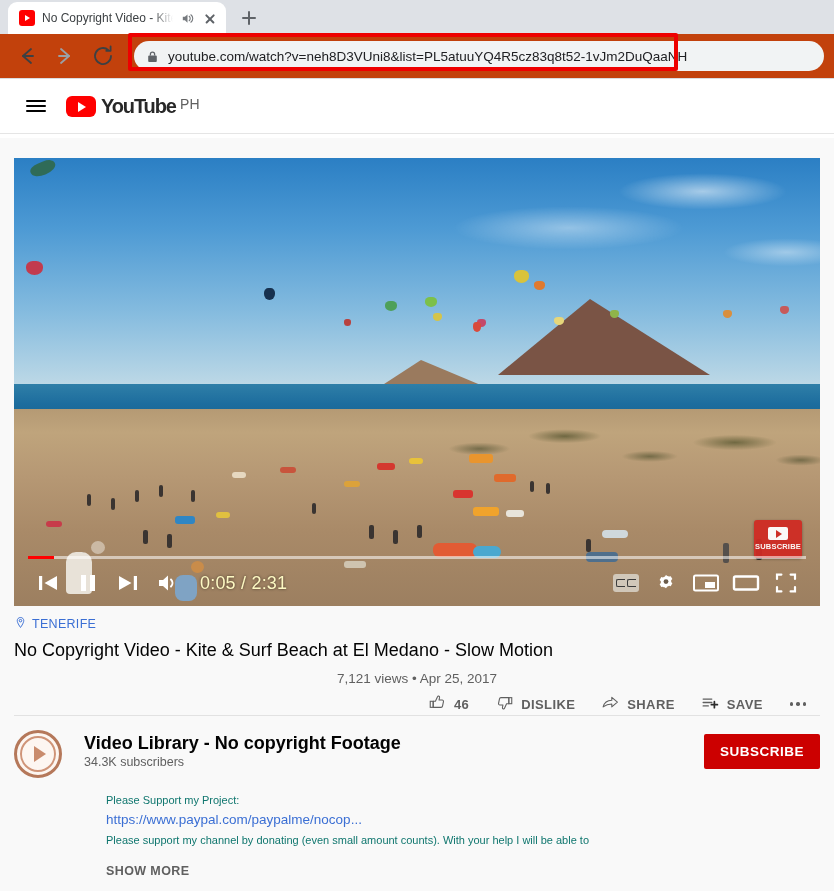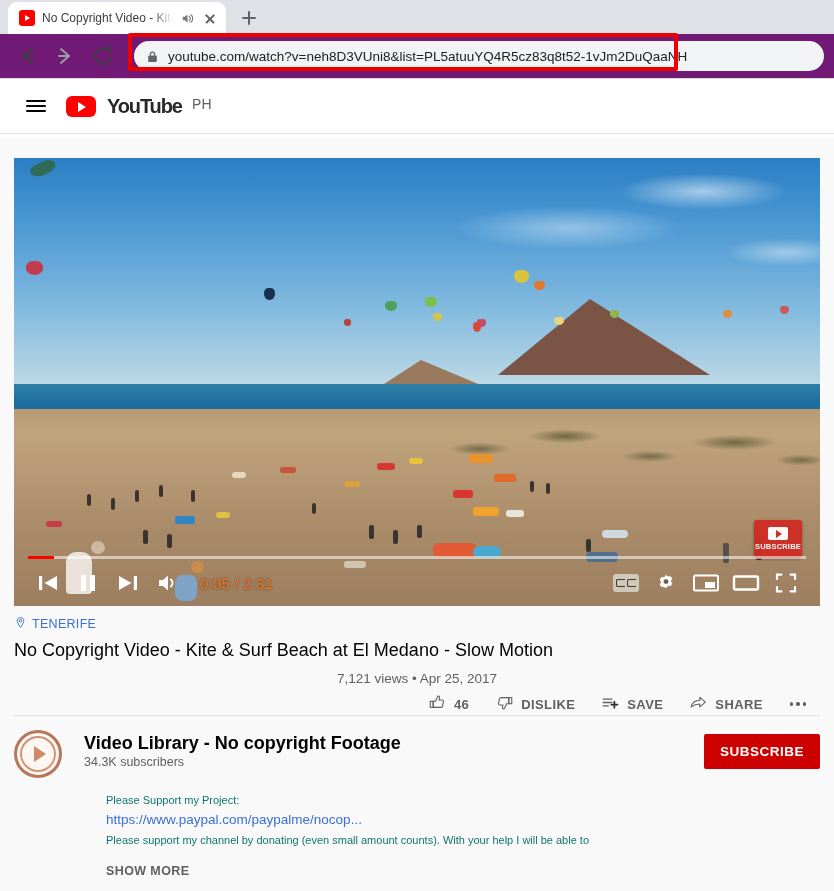--- a/index.html
+++ b/index.html
@@ -55,21 +55,21 @@
   .tab-close::before { transform: rotate(45deg); }
   .tab-close::after  { transform: rotate(-45deg); }
   .newtab { width: 28px; height: 28px; margin-left: 9px; margin-bottom: 2px; position: relative; }
   .newtab::before, .newtab::after {
     content: ""; position: absolute; background: #5f6368; border-radius: 1px;
   }
   .newtab::before { left: 7px; top: 13.2px; width: 14px; height: 1.8px; }
   .newtab::after  { left: 13.1px; top: 7px; width: 1.8px; height: 14px; }
 
   .toolbar {
-    height: 44px; background: #701a75;
+    height: 44px; background: #c2410c;
     display: flex; align-items: center; padding: 0 10px;
     position: relative;
   }
   .navbtn { width: 34px; height: 34px; position: relative; flex: 0 0 34px; margin-right: 4px; }
   .urlbar {
     flex: 1 1 auto; height: 30px; margin-left: 10px;
     background: #f1f3f4; border-radius: 15px;
     display: flex; align-items: center; padding: 0 14px 0 12px;
     font-size: 13.5px; color: #202124;
     white-space: nowrap; overflow: hidden;
@@ -91,21 +91,21 @@
     position: relative;
   }
   .burger { width: 24px; height: 24px; margin: 0 18px 0 8px; position: relative; flex: 0 0 24px; }
   .burger span {
     position: absolute; left: 2px; width: 20px; height: 1.8px;
     background: #030303; border-radius: 1px;
   }
   .burger span:nth-child(1) { top: 6px; }
   .burger span:nth-child(2) { top: 11.2px; }
   .burger span:nth-child(3) { top: 16.4px; }
-  .yt-logo { display: flex; align-items: flex-start; gap: 8px; }
+  .yt-logo { display: flex; align-items: flex-start; gap: 2px; }
   .yt-logo-mark {
     width: 30px; height: 21px; background: #ff0000; border-radius: 6px;
     display: flex; align-items: center; justify-content: center; margin-top: 1px;
   }
   .yt-logo-mark::after {
     content: ""; width: 0; height: 0;
     border-left: 8px solid #ffffff;
     border-top: 5px solid transparent;
     border-bottom: 5px solid transparent;
     margin-left: 2px;
@@ -207,21 +207,21 @@
     position: absolute; left: 14px; right: 14px; bottom: 47px; height: 3px;
     background: rgba(255,255,255,.55);
   }
   .progress-played { height: 100%; background: #ff0000; }
   .controls {
     position: absolute; left: 0; right: 0; bottom: 0; height: 46px;
     display: flex; align-items: center; padding: 0 14px;
   }
   .ctrl { width: 40px; height: 40px; display: flex; align-items: center; justify-content: center; }
   .time {
-    color: #f97316; font-size: 15px; margin-left: 12px;
+    color: #fef9c3; font-size: 18px; margin-left: 12px;
     text-shadow: 0 0 3px rgba(0,0,0,.6); letter-spacing: .2px;
   }
   .spacer { flex: 1 1 auto; }
   .cc-box {
     width: 26px; height: 18px; border-radius: 3px;
     background: rgba(220,215,205,.82);
     display: flex; align-items: center; justify-content: center; gap: 2px;
   }
   .cc-box i {
     display: block; width: 9px; height: 8px; border: 1.6px solid #3b3b3b;
@@ -532,36 +532,36 @@
                   <path d="M16 12.4h-2.6l-2.4 5.2c-.3.7-.9 1-1.5.8-.7-.2-1-.8-.9-1.5l.6-3H5.6c-1 0-1.7-.9-1.5-1.9l1.1-5.3c.15-.8.85-1.3 1.65-1.3H16z" stroke="#5f5f5f" stroke-width="1.25" fill="none" stroke-linejoin="round"></path>
                   <rect x="16" y="5.4" width="3.4" height="7" stroke="#5f5f5f" stroke-width="1.25" fill="none"></rect>
                 </svg>
               </span>
               <span>DISLIKE</span>
             </div>
 
             <div class="action">
               <span>
                 <svg viewBox="0 0 22 22" width="19" height="19">
+                  <path d="M2.5 16c1.2-5 5-7.6 10-7.7V5l6.5 5.5L12.5 16v-3.3c-4 0-7 1-10 3.3z" stroke="#5f5f5f" stroke-width="1.25" fill="none" stroke-linejoin="round"></path>
+                </svg>
+              </span>
+              <span>SHARE</span>
+            </div>
+
+            <div class="action">
+              <span>
+                <svg viewBox="0 0 22 22" width="19" height="19">
                   <path d="M2.5 7h10M2.5 11h10M2.5 15h6" stroke="#5f5f5f" stroke-width="1.5" stroke-linecap="round"></path>
                   <path d="M15.5 10v7M12 13.5h7" stroke="#2b2b2b" stroke-width="2" stroke-linecap="round"></path>
                 </svg>
               </span>
               <span>SAVE</span>
             </div>
 
-            <div class="action">
-              <span>
-                <svg viewBox="0 0 22 22" width="19" height="19">
-                  <path d="M2.5 16c1.2-5 5-7.6 10-7.7V5l6.5 5.5L12.5 16v-3.3c-4 0-7 1-10 3.3z" stroke="#5f5f5f" stroke-width="1.25" fill="none" stroke-linejoin="round"></path>
-                </svg>
-              </span>
-              <span>SHARE</span>
-            </div>
-
             <div class="dots">
               <i></i>
                 <i></i>
                 <i></i>
             </div>
           </div>
         </div>
 
         <div class="divider"></div>
       </div>

